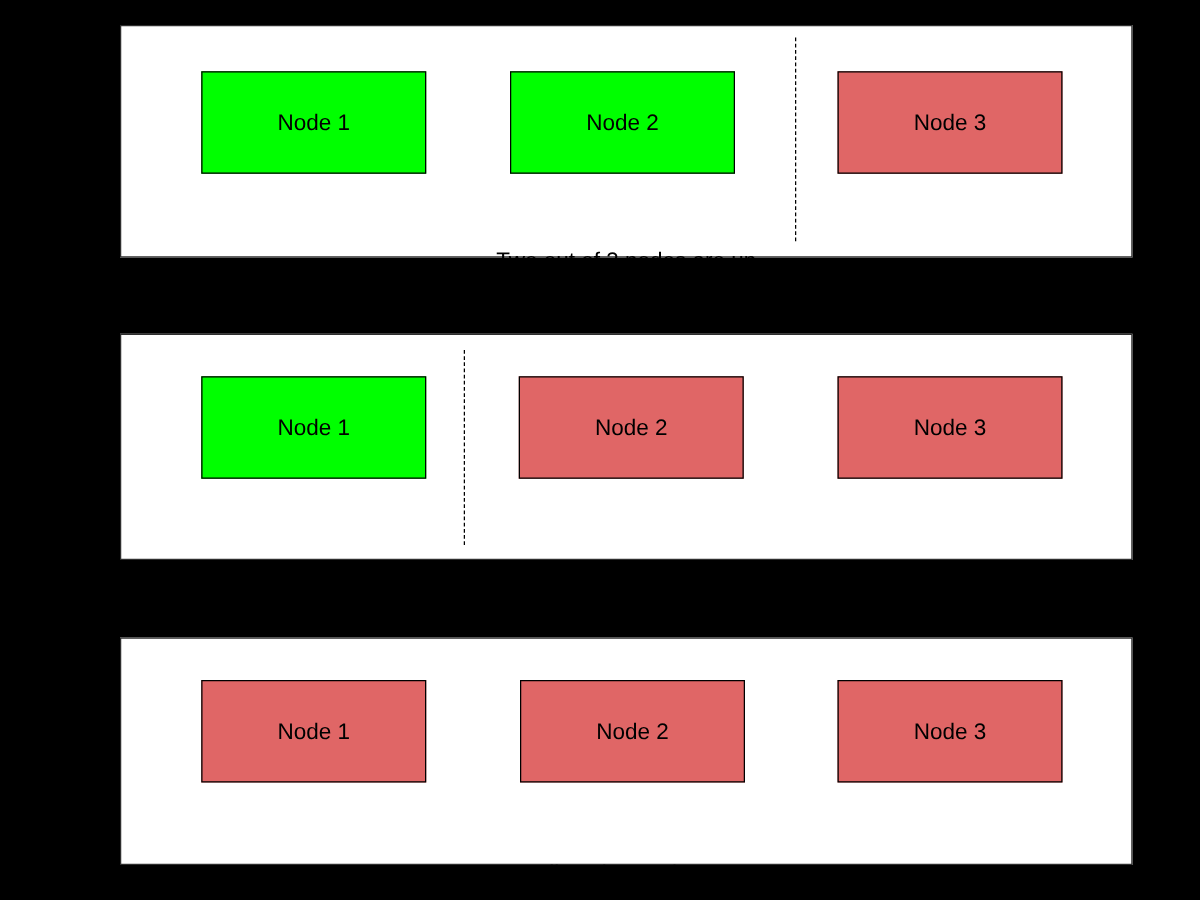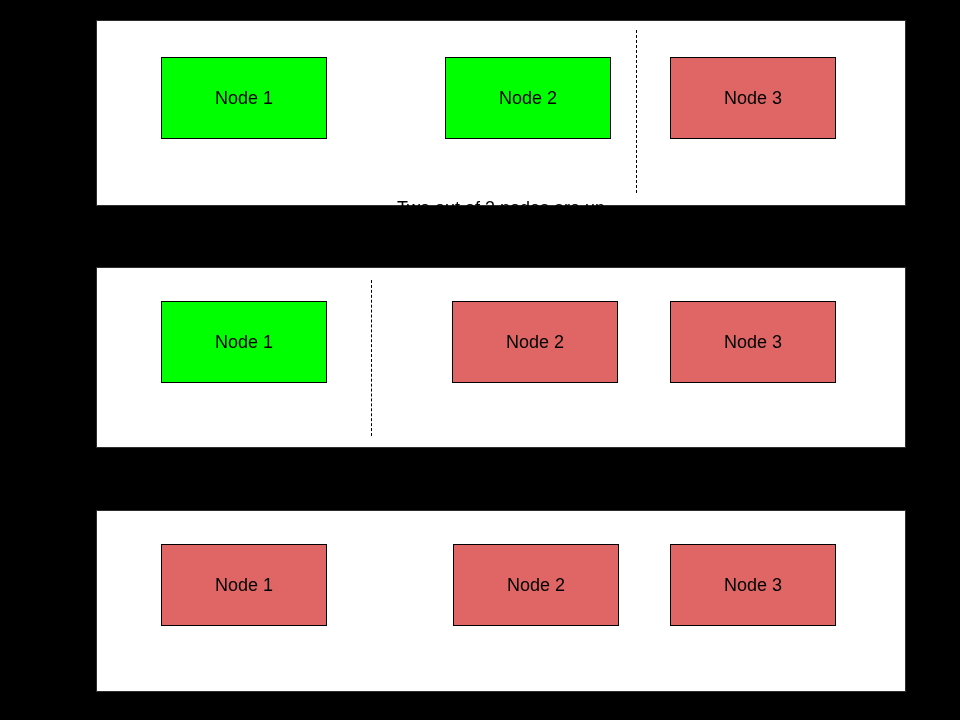--- a/index.html
+++ b/index.html
@@ -22,35 +22,35 @@
     background: #ffffff;
     border: 1px solid #2e2e2e;
     box-sizing: border-box;
   }
   #panel-1 { top: 20px;  height: 186px; }
   #panel-2 { top: 267px; height: 181px; }
   #panel-3 { top: 510px; height: 182px; }
 
   .node {
     position: absolute;
-    width: 166px;
+    width: 180px;
     height: 82px;
     border: 1px solid #000000;
     box-sizing: border-box;
     display: flex;
     align-items: center;
     justify-content: center;
     font-size: 18px;
     background: #cccccc; 
   }
   #panel-1 .node { top: 36px; }
   #panel-2 .node { top: 33px; }
   #panel-3 .node { top: 33px; }
   .n1 { left: 64px; }
-  .n2 { left: 311px; margin-left: 37px; }
+  .n2 { left: 311px; }
   #panel-2 .n2 { left: 318px; }
   #panel-3 .n2 { left: 319px; }
   .n3 { left: 573px; justify-content: center; }
 
   .divider {
     position: absolute;
     width: 0;
     border-left: 1px dashed #000000;
   }
   #panel-1 .divider { left: 539px; top: 9px;  height: 163px; }

